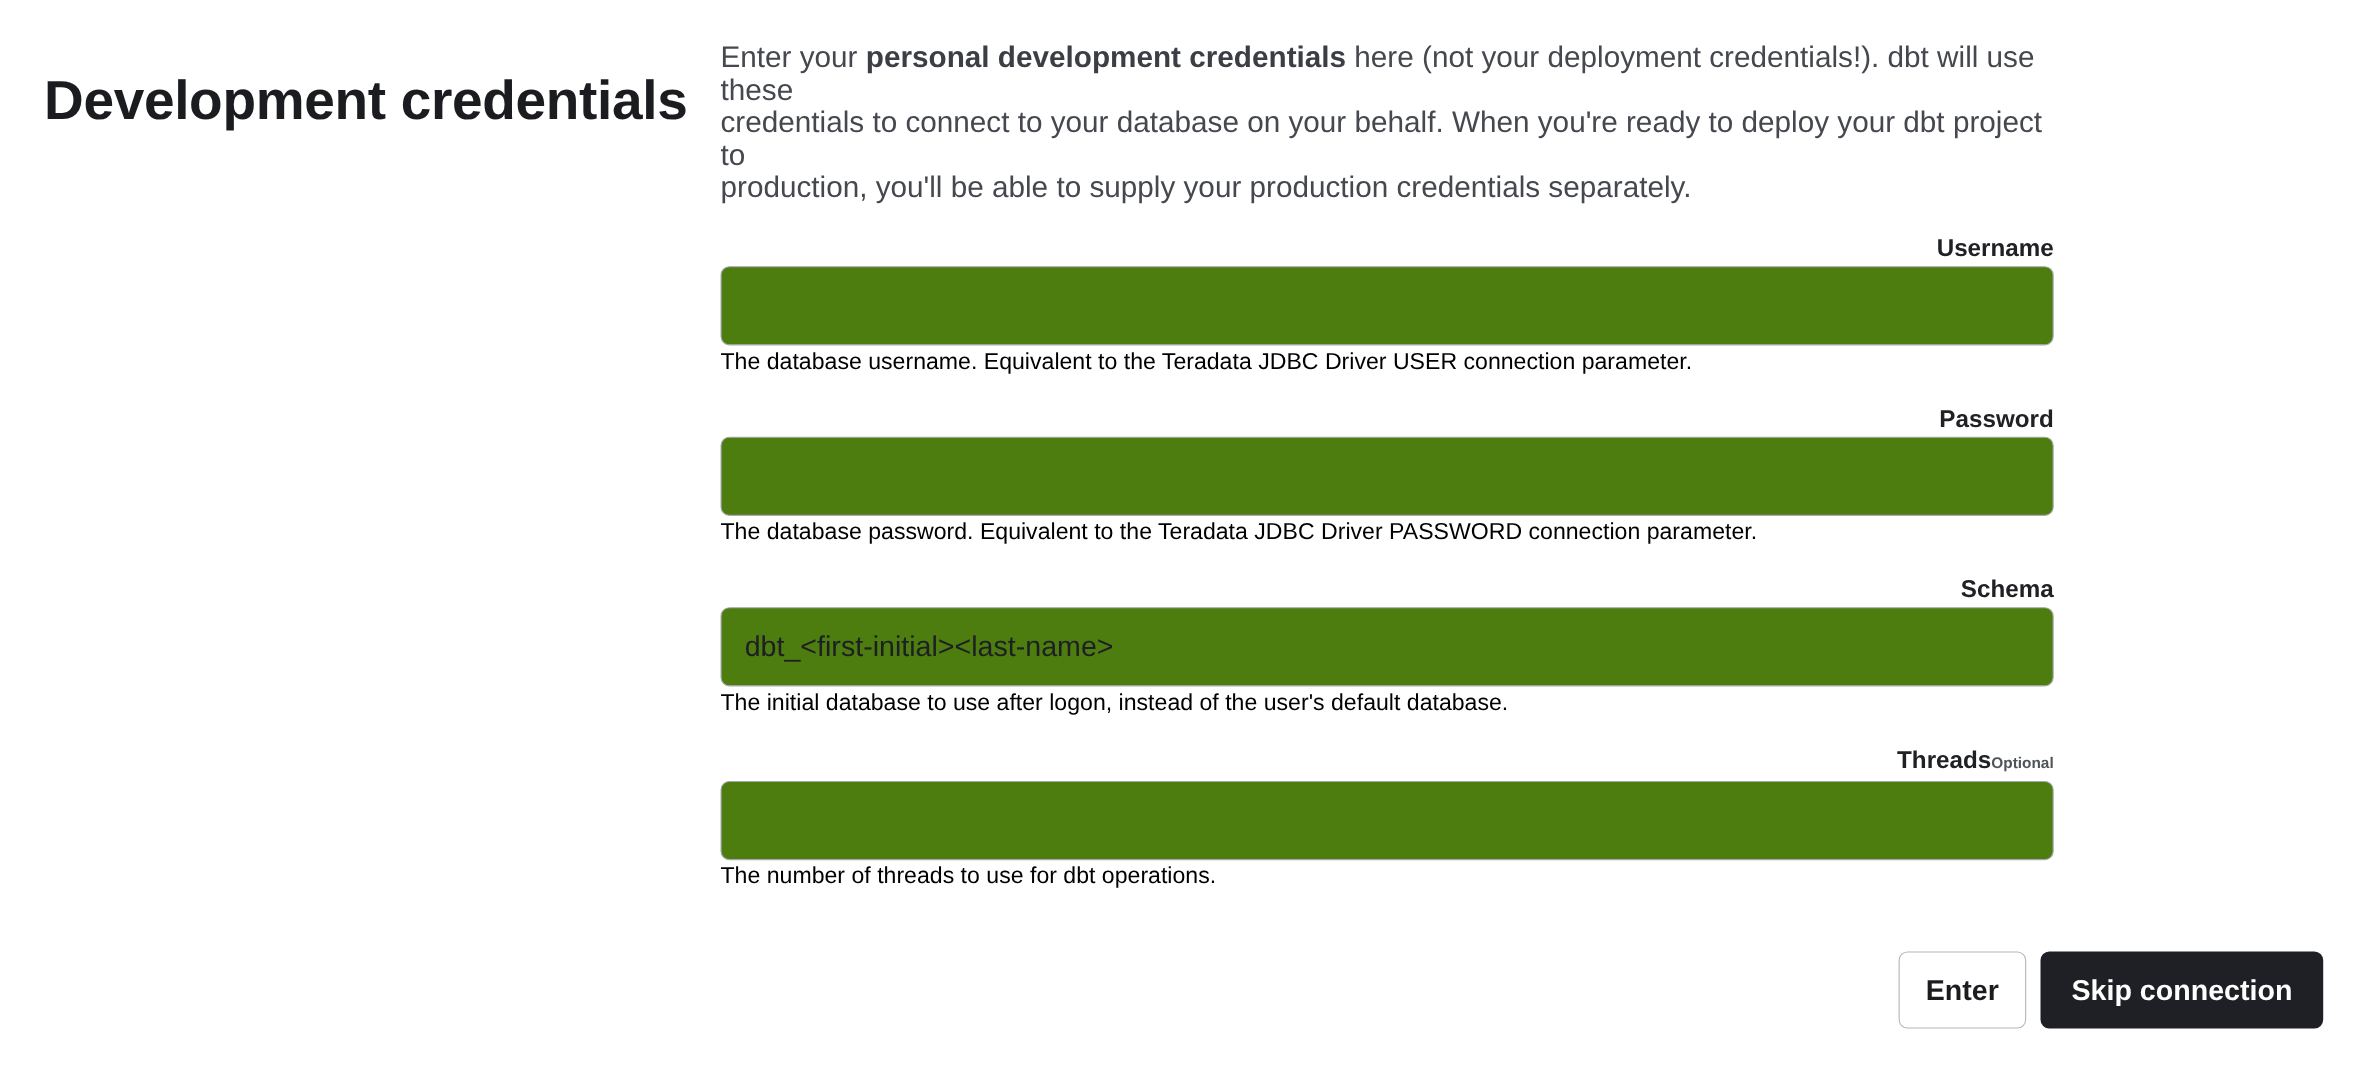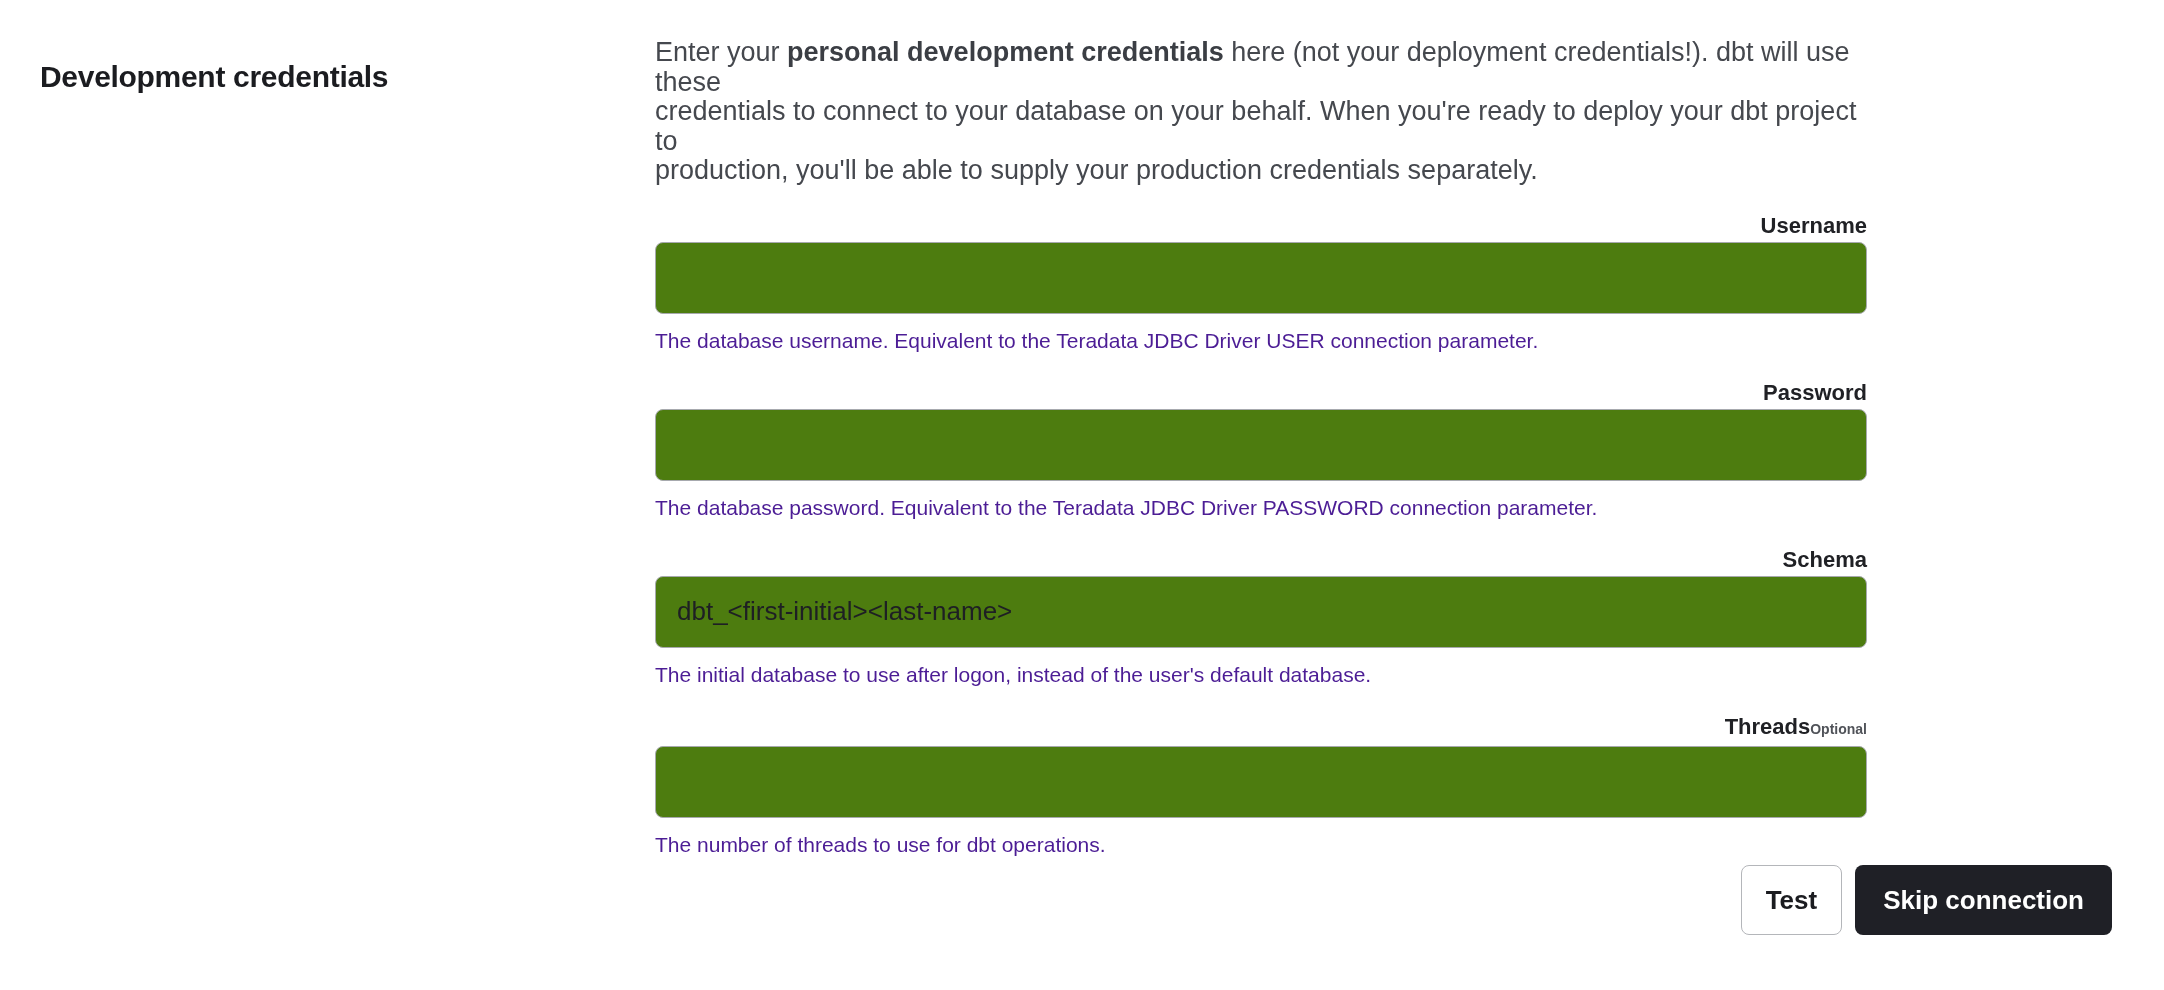--- a/index.html
+++ b/index.html
@@ -12,21 +12,21 @@
     position: relative;
     width: 2164px;
     height: 990px;
     background: #ffffff;
     overflow: hidden;
   }
   .page-title {
     position: absolute;
     left: 40px;
     top: 34px;
-    font-size: 30px;
+    font-size: 50px;
     line-height: 46px;
     font-weight: 600;
     letter-spacing: -0.3px;
     color: #1b1c20;
   }
   .content {
     position: absolute;
     left: 655px;
     top: 38px;
     width: 1212px;
@@ -62,24 +62,24 @@
     border: 1px solid #a7a9ae;
     border-radius: 8px;
     background: #4d7c0f;
     font-family: "Liberation Sans", sans-serif;
     font-size: 26px;
     color: #1e1f24;
     padding: 0 21px;
     outline: none;
   }
   .helper {
-    margin-top: 16px;
+    margin-top: 4px;
     font-size: 21px;
     line-height: 22px;
-    color: #4c1d95;
+    color: #000000;
   }
   .actions {
     position: absolute;
     top: 865px;
     right: 52px;
     display: flex;
     align-items: center;
     gap: 13px;
   }
   .btn {
@@ -144,17 +144,17 @@
         <span>Threads</span>
         <span class="optional-badge">Optional</span>
       </div>
       <input type="text" class="text-input" style="">
       <div class="helper">The number of threads to use for dbt operations.</div>
     </div>
 
   </div>
 
   <div class="actions">
-    <button class="btn btn-skip">Test</button>
+    <button class="btn btn-skip">Enter</button>
     <button class="btn btn-primary">Skip connection</button>
   </div>
 
 </div>
 
 </body></html>

